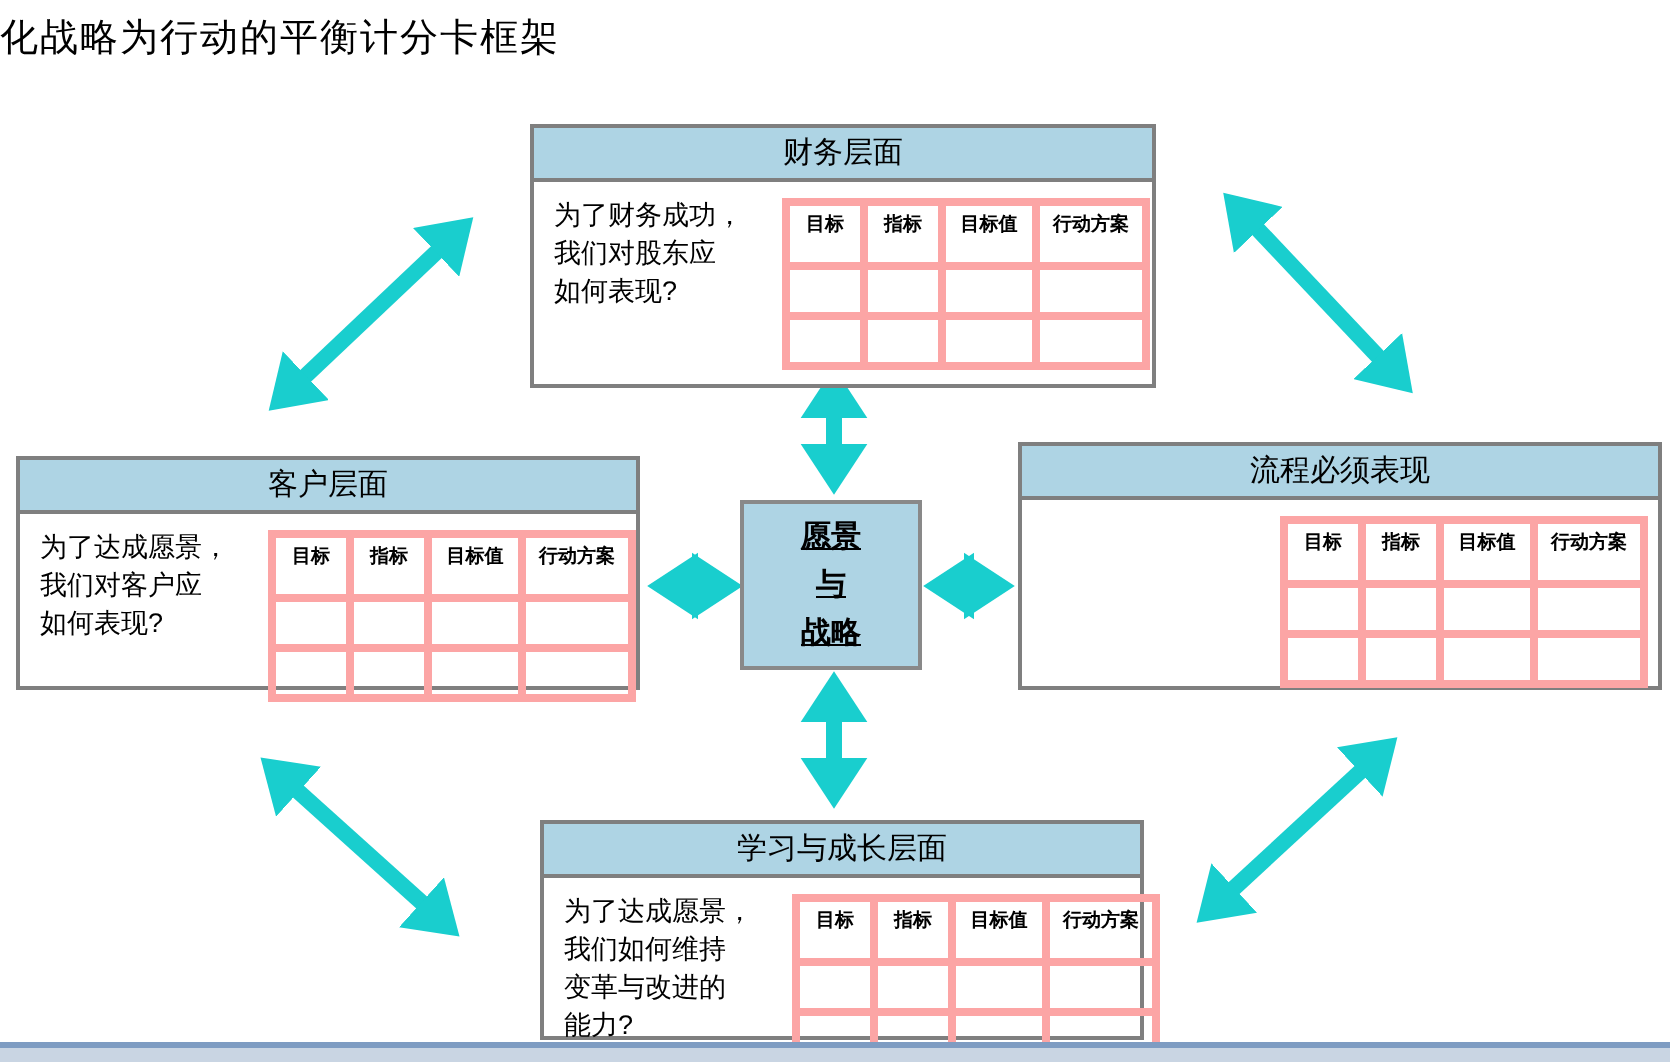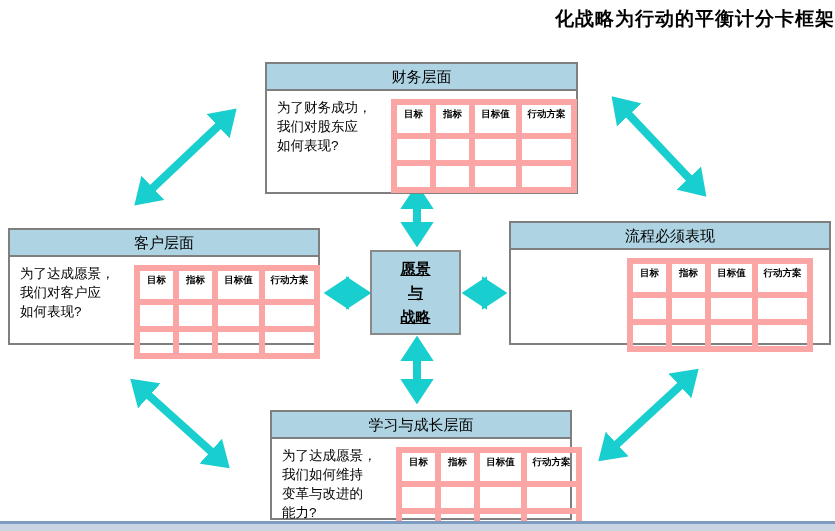--- a/index.html
+++ b/index.html
@@ -1,33 +1,33 @@
 <!DOCTYPE html>
 <html style="--arrow: #19CECE; --header-fill: #AED4E4; --box-border: #7F7F7F; --footer-bar-top: #7E9CC2; --footer-bar-fill: #C9D5E3;"><head>
 <meta charset="utf-8">
 <style>
   html,body{margin:0;padding:0;background:#fff;}
   body{font-family:"Liberation Sans","DejaVu Sans",sans-serif;color:#000;}
   .canvas{position:relative;width:835px;height:531px;background:#fff;overflow:hidden;}
 
-  .main-title{position:absolute;top:6px;left:0;width:100%;text-align:right;
-    font-size:19px;font-weight:bold;letter-spacing:1px;}
+  .main-title{position:absolute;top:6px;left:0;width:100%;text-align:left;
+    font-size:19px;font-weight:normal;letter-spacing:1px;}
 
   .arrows-layer{position:absolute;left:0;top:0;width:835px;height:531px;z-index:1;pointer-events:none;}
   .arrow-line{stroke:var(--arrow,#19CECE);stroke-width:8;fill:none;}
   .arrow-head{fill:var(--arrow,#19CECE);}
 
   .pbox{position:absolute;background:#fff;border:2px solid var(--box-border,#7F7F7F);
     box-sizing:border-box;z-index:2;}
   .pbox-header{background:var(--header-fill,#AED4E4);border-bottom:2px solid var(--box-border,#7F7F7F);
     text-align:center;font-size:15px;height:25px;line-height:25px;}
-  .pbox-body{display:flex;align-items:flex-start;padding:7px 11px 4px 10px;}
+  .pbox-body{display:flex;align-items:flex-start;padding:7px 0 4px 10px;}
   .pbox-question{font-size:13.5px;line-height:1.42;white-space:pre-line;width:114px;flex:0 0 auto;}
   .ptable{border-collapse:collapse;margin-left:auto;margin-right:5px;margin-top:1px;flex:0 0 auto;}
-  .ptable th,.ptable td{border:6px solid #fca5a5;padding:0;}
+  .ptable th,.ptable td{border:4px solid #fca5a5;padding:0;}
   .ptable th{height:25px;vertical-align:top;padding-top:3px;font-size:9.5px;font-weight:600;text-align:center;}
   .ptable td{height:21px;}
   .col-a{width:39px;} .col-b{width:39px;} .col-c{width:47px;} .col-d{width:55px;}
 
   .center-box{position:absolute;left:370px;top:250px;width:91px;height:85px;box-sizing:border-box;
     background:var(--header-fill,#AED4E4);border:2px solid #898989;z-index:2;
     display:flex;align-items:center;justify-content:center;text-align:center;
     font-size:15px;font-weight:bold;line-height:1.6;white-space:pre-line;text-decoration:underline;}
 
   .footer-bar{position:absolute;left:0;top:521px;width:835px;height:10px;box-sizing:border-box;

